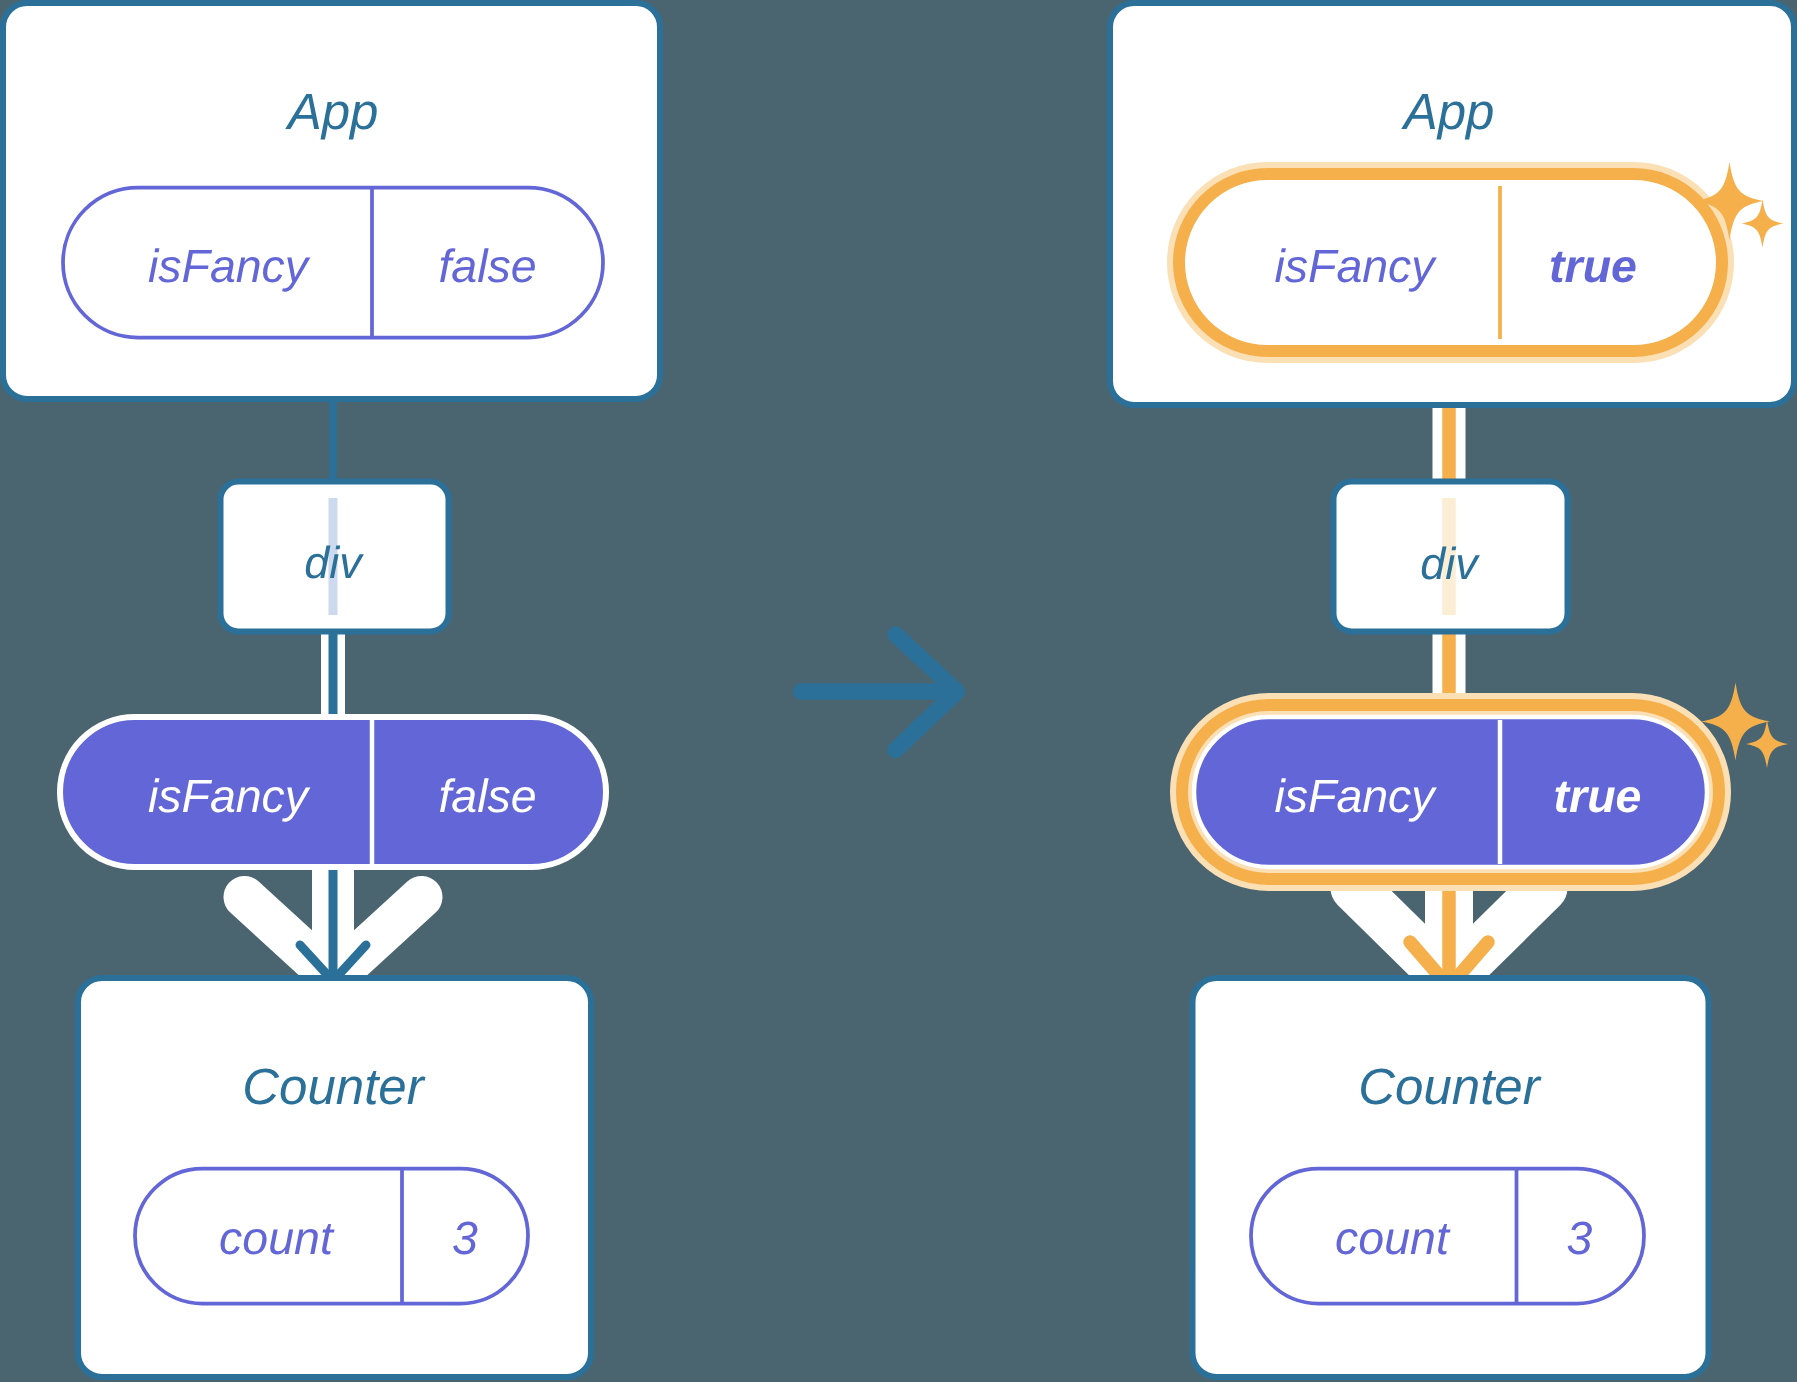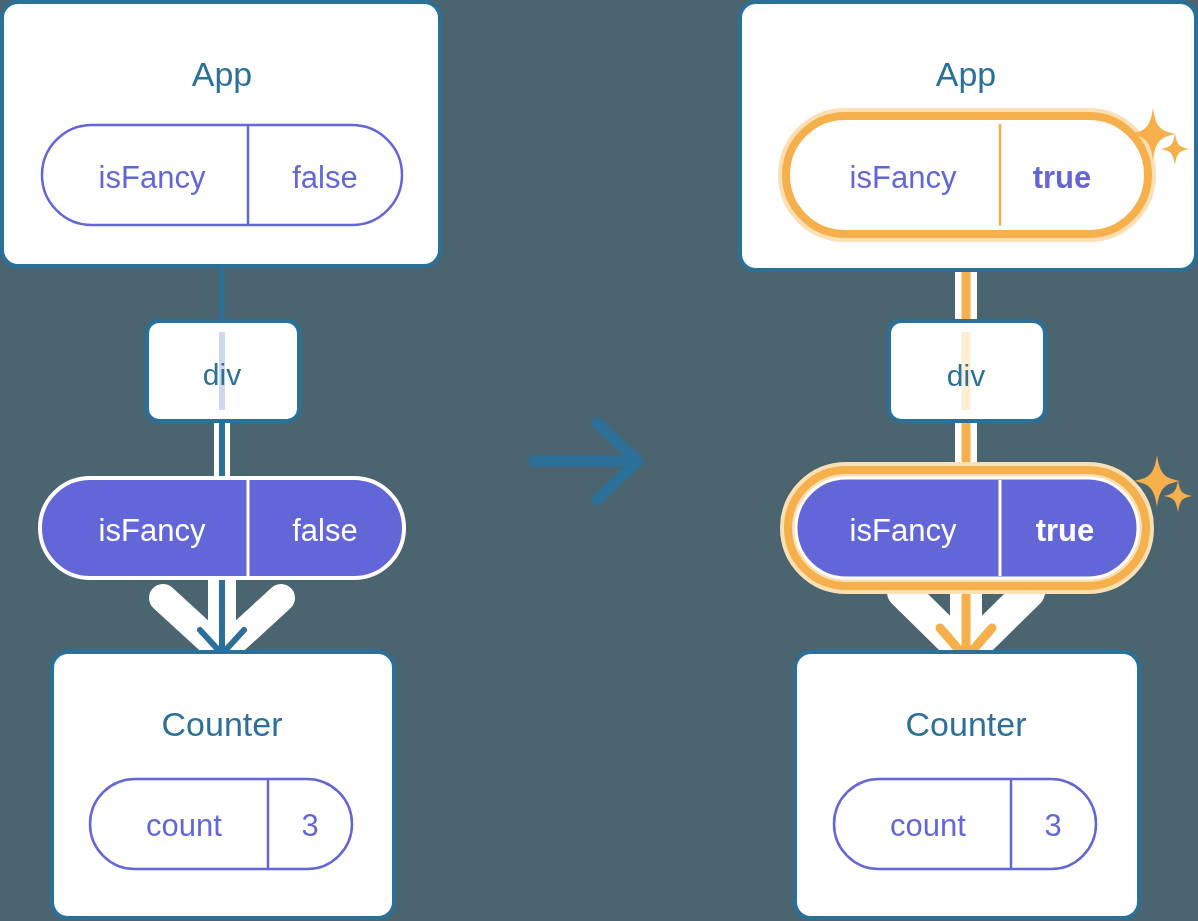--- a/index.html
+++ b/index.html
@@ -12,20 +12,21 @@
     height: 921px;
     font-family: "Liberation Sans", sans-serif;
     position: relative;
     overflow: hidden;
   }
   #stage {
     position: absolute;
     inset: 0;
     width: 1172px;
     height: 921px;
+    font-style: italic;
   }
   #stage svg {
     display: block;
   }
   .card-title {
     font-size: 34px;
     fill: #2b7099;
     font-family: "Liberation Sans", sans-serif;
   }
   .pill-text {

